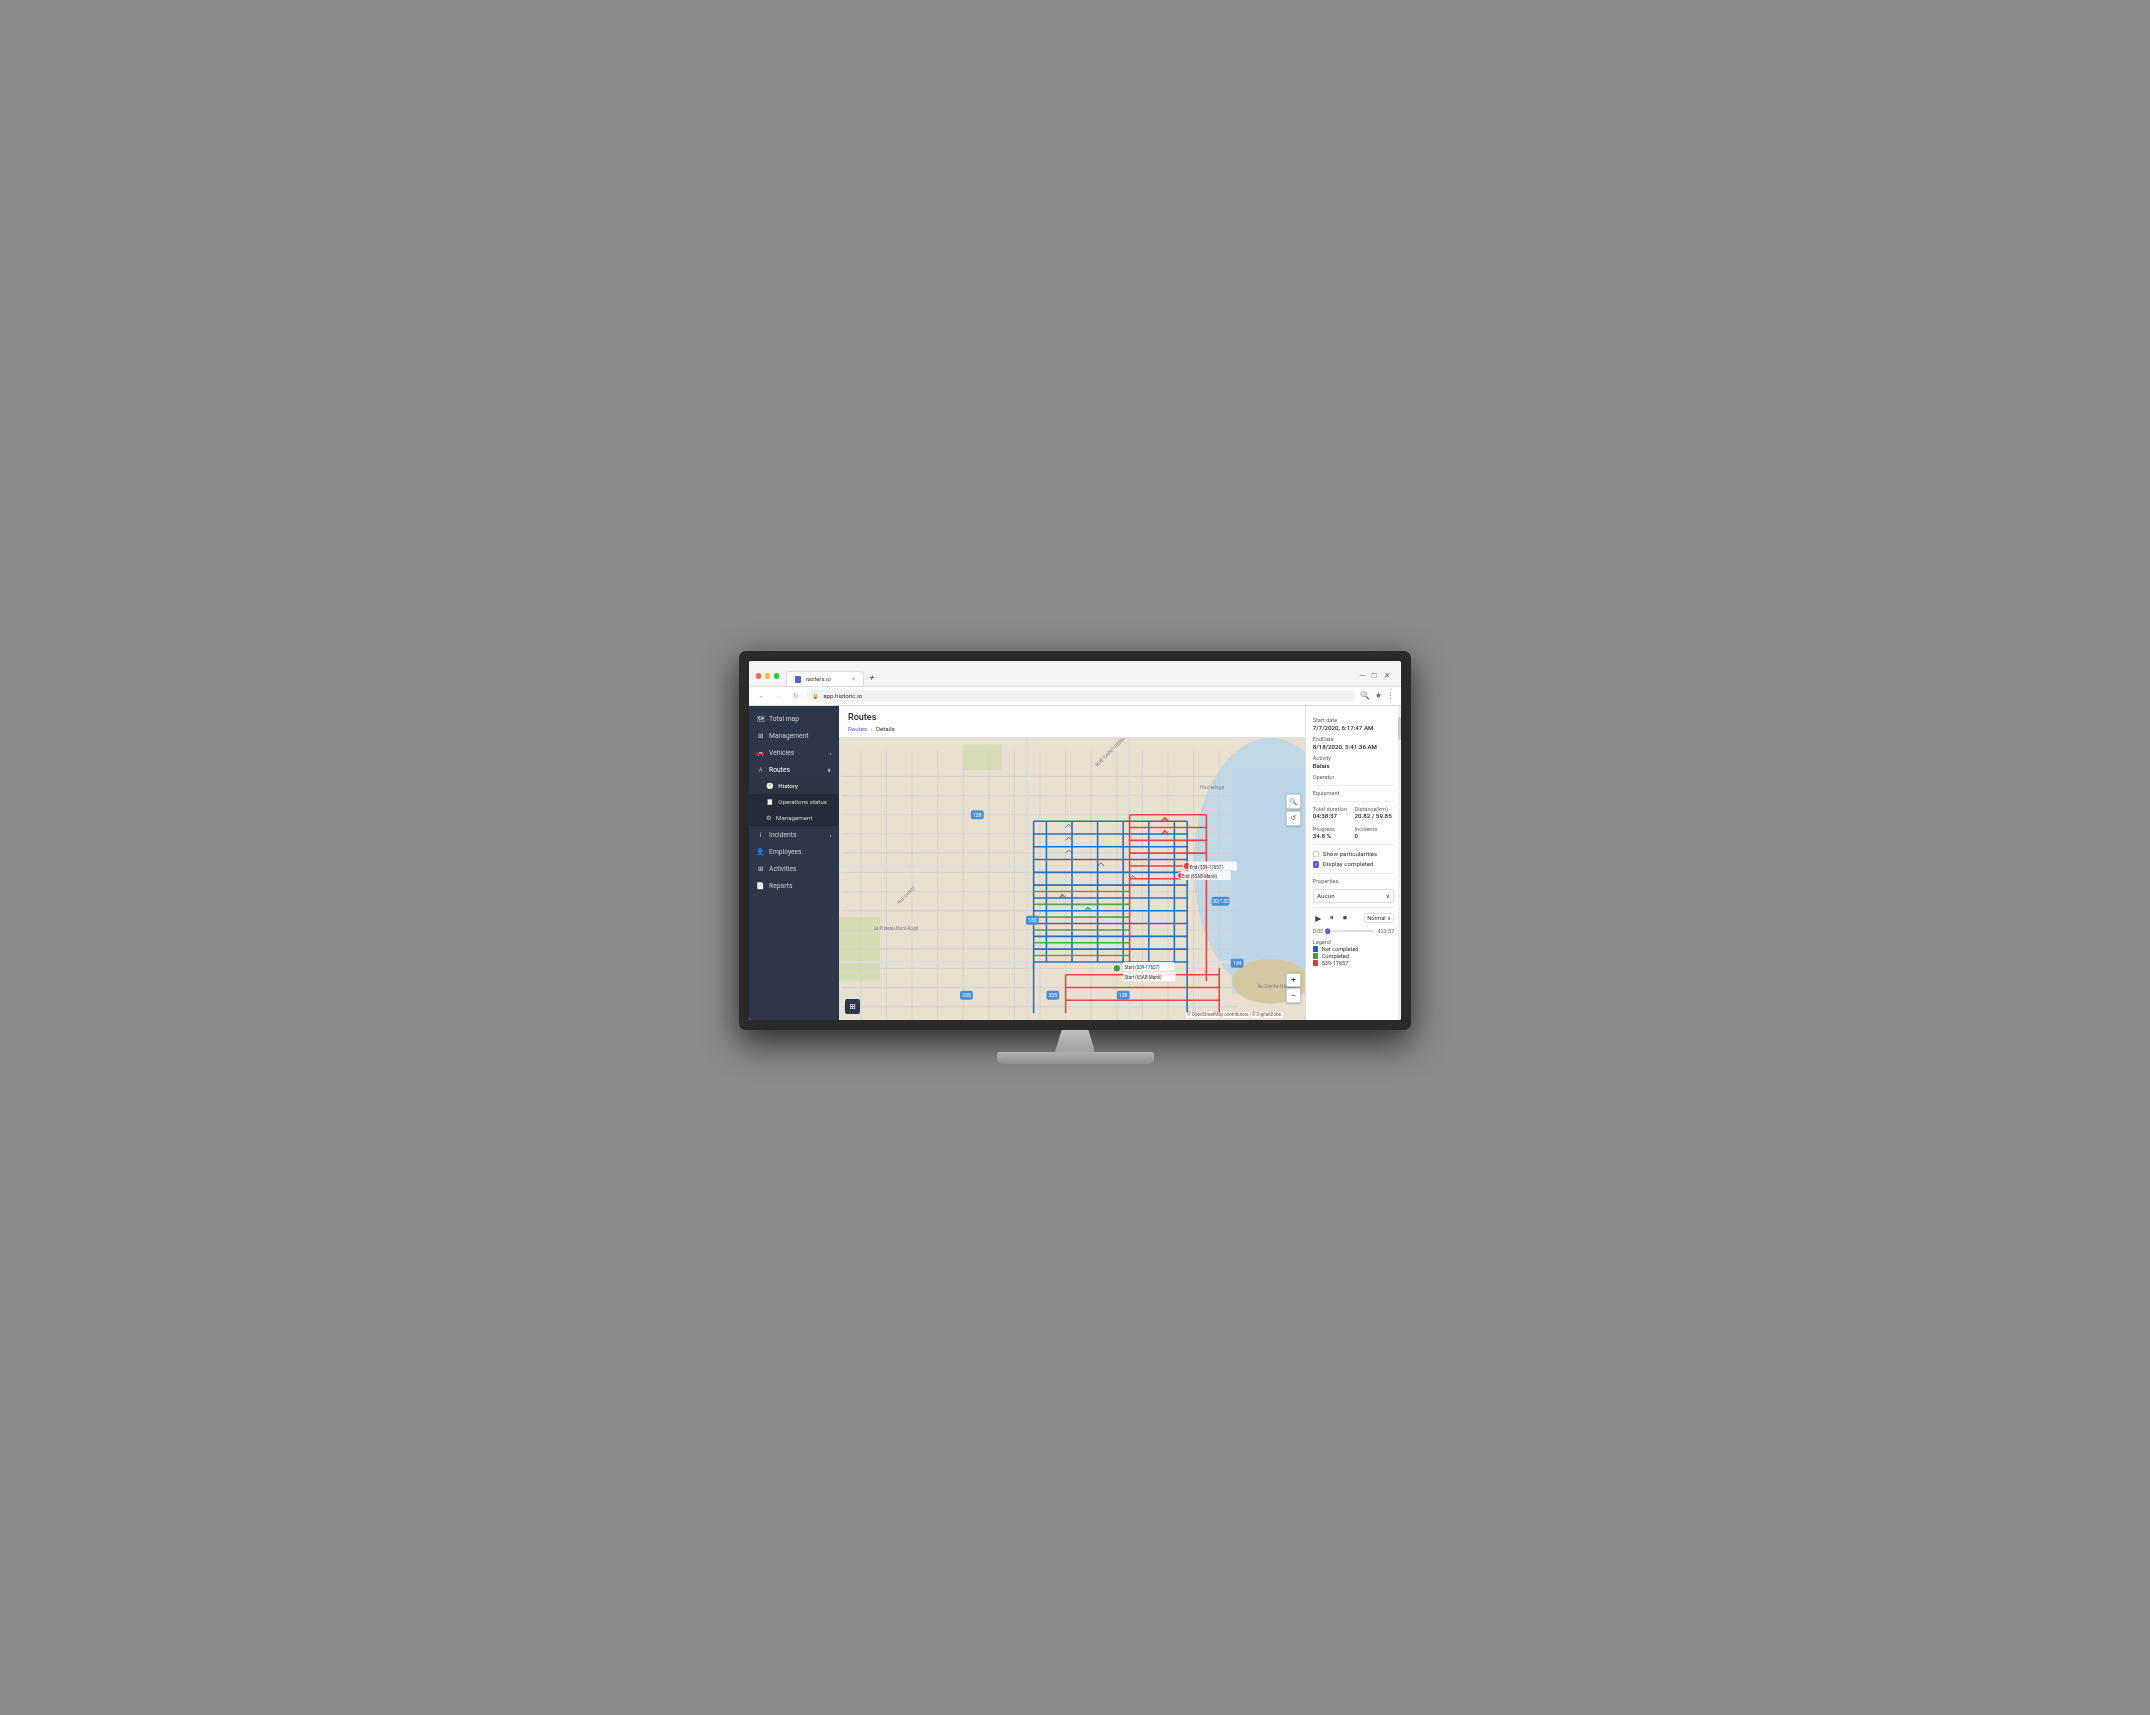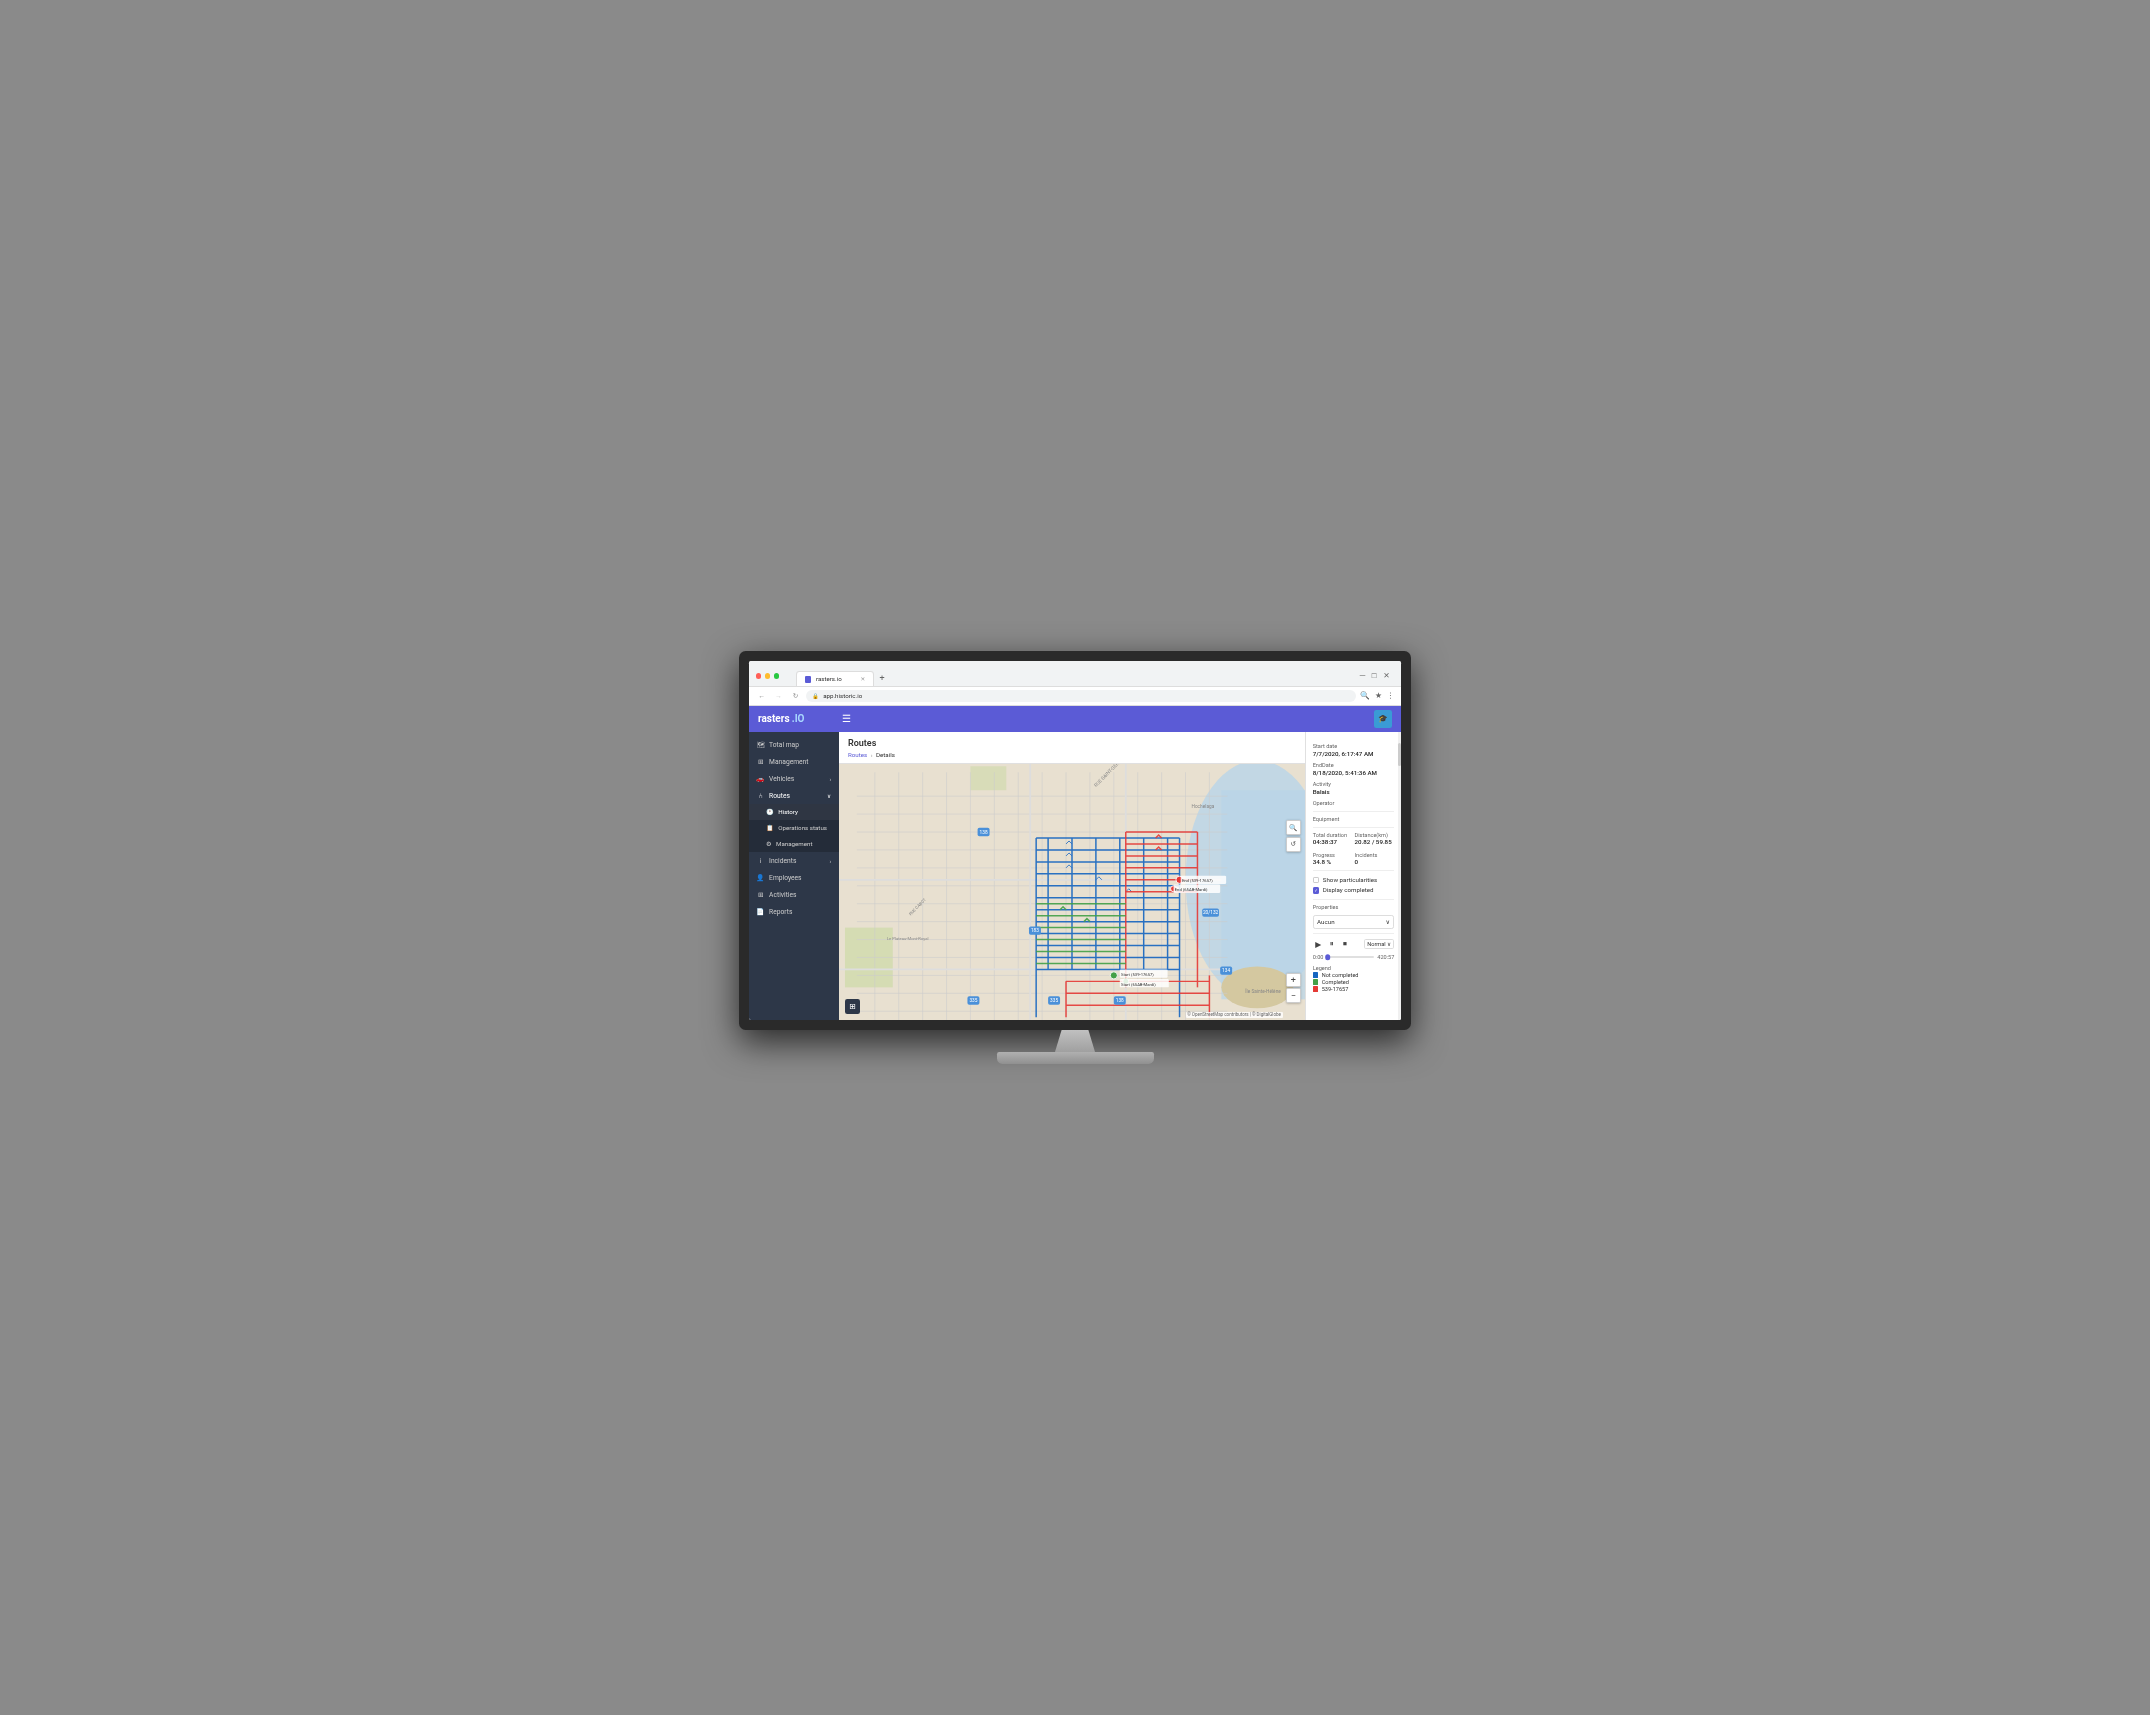--- a/index.html
+++ b/index.html
@@ -38,21 +38,22 @@
     
     .browser-chrome {
       background: #f1f3f4;
       border-bottom: 0.6px solid #ddd;
     }
 
     .browser-title-bar {
       display: flex;
       align-items: center;
       padding: 4.5px 6.7px 0;
-      gap: 10px;
+      gap: 0;
+      font-style: italic;
     }
 
     .browser-controls {
       display: flex;
       gap: 3.4px;
     }
 
     .browser-dot {
       width: 5.6px; height: 5.6px;
       border-radius: 50%;
@@ -574,32 +575,20 @@
           <div class="toolbar-actions">
             <span>🔍</span>
             <span>★</span>
             <span>⋮</span>
           </div>
         </div>
       </div>
 
       <div class="app-layout">
 
-        <div class="app-header">
-          <div class="logo">
-            <span>rasters</span>
-              <span style="color:#a8d8ff">.IO</span>
-          </div>
-          <span class="hamburger">☰</span>
-          <div class="header-right">
-            <div class="avatar-icon">
-              <span>🎓</span>
-            </div>
-          </div>
-        </div>
 
         <div class="main-content">
 
           <div class="sidebar">
             <div class="sidebar-item">
               <span class="sidebar-item-icon">🗺</span>
               <span>Total map</span>
             </div>
             <div class="sidebar-item">
               <span class="sidebar-item-icon">⊞</span>

